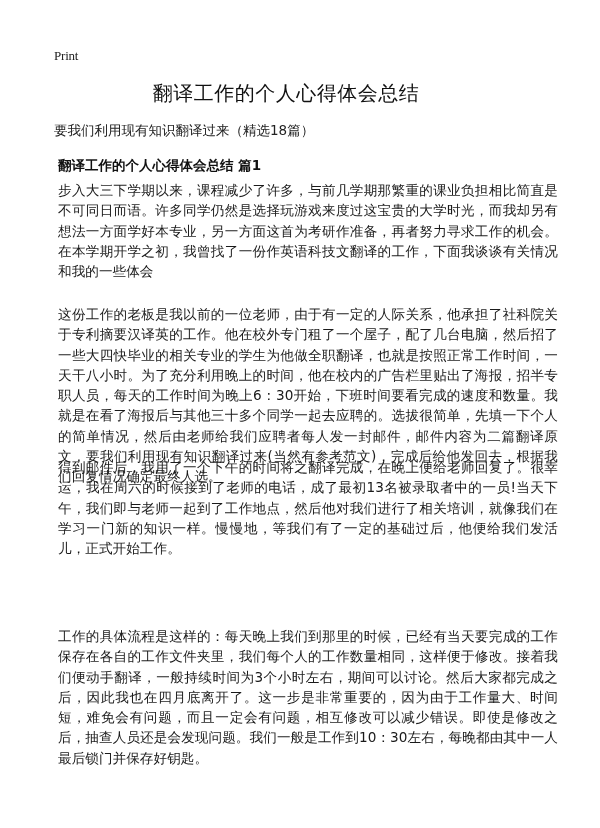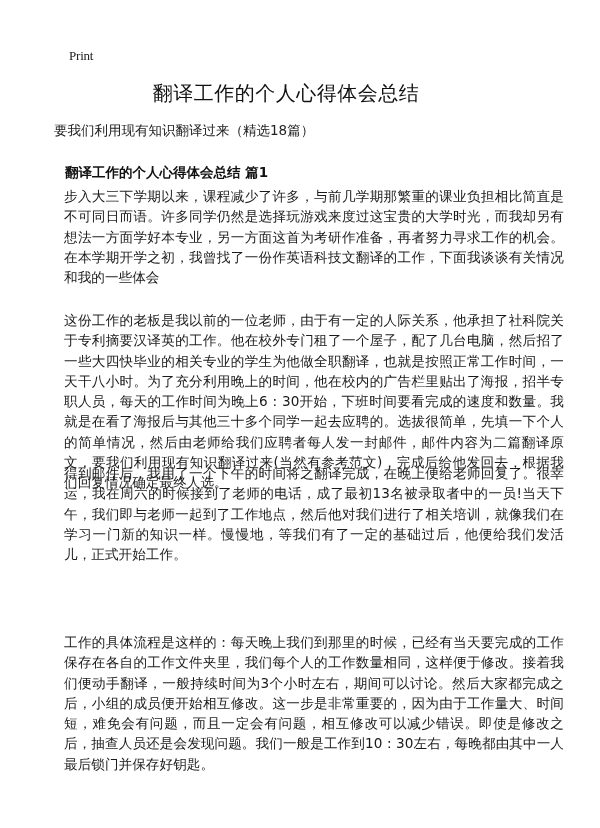--- a/index.html
+++ b/index.html
@@ -23,21 +23,20 @@
       height: 828px;
     }
     .print-label {
       position: absolute;
       left: 54px;
       top: 48px;
       font-family: "Liberation Serif", serif;
       font-size: 13px;
       color: #222;
       letter-spacing: -0.2px;
-      margin-left: 15px;
     }
     .doc-title {
       position: absolute;
       left: 0;
       top: 80px;
       width: 572px;
       text-align: center;
       font-size: 20px;
       font-weight: normal;
       color: #111;
@@ -51,30 +50,30 @@
       font-size: 13.5px;
       color: #222;
     }
     .section-heading {
       position: absolute;
       left: 54px;
       top: 153px;
       font-size: 13.5px;
       font-weight: bold;
       color: #111;
-      margin: 11px;
+      margin: 4px;
     }
     .body-text {
       position: absolute;
       left: 54px;
       width: 500px;
       font-size: 13.6px;
       line-height: 20.3px;
       color: #1a1a1a;
-      margin: 10px;
+      margin: 4px;
       text-align: justify;
       letter-spacing: 0.05px;
     }
     .p1 { top: 176px; }
     .p2 { top: 300px; }
     .p3 { top: 453px; }
     .p4 { top: 557px; }
     .p5 { top: 622px; }
   </style>
 </head>
@@ -85,14 +84,14 @@
 
   <h1 class="doc-title">翻译工作的个人心得体会总结</h1>
 
   <div class="doc-subtitle">要我们利用现有知识翻译过来（精选18篇）</div>
 
   <h2 class="section-heading">翻译工作的个人心得体会总结 篇1</h2>
 
   <p class="body-text p1">步入大三下学期以来，课程减少了许多，与前几学期那繁重的课业负担相比简直是不可同日而语。许多同学仍然是选择玩游戏来度过这宝贵的大学时光，而我却另有想法一方面学好本专业，另一方面这首为考研作准备，再者努力寻求工作的机会。在本学期开学之初，我曾找了一份作英语科技文翻译的工作，下面我谈谈有关情况和我的一些体会</p>
   <p class="body-text p2">这份工作的老板是我以前的一位老师，由于有一定的人际关系，他承担了社科院关于专利摘要汉译英的工作。他在校外专门租了一个屋子，配了几台电脑，然后招了一些大四快毕业的相关专业的学生为他做全职翻译，也就是按照正常工作时间，一天干八小时。为了充分利用晚上的时间，他在校内的广告栏里贴出了海报，招半专职人员，每天的工作时间为晚上6：30开始，下班时间要看完成的速度和数量。我就是在看了海报后与其他三十多个同学一起去应聘的。选拔很简单，先填一下个人的简单情况，然后由老师给我们应聘者每人发一封邮件，邮件内容为二篇翻译原文，要我们利用现有知识翻译过来(当然有参考范文)，完成后给他发回去，根据我们回复情况确定最终人选。</p>
   <p class="body-text p3">得到邮件后，我用了一个下午的时间将之翻译完成，在晚上便给老师回复了。很幸运，我在周六的时候接到了老师的电话，成了最初13名被录取者中的一员!当天下午，我们即与老师一起到了工作地点，然后他对我们进行了相关培训，就像我们在学习一门新的知识一样。慢慢地，等我们有了一定的基础过后，他便给我们发活儿，正式开始工作。</p>
-  <p class="body-text p5">工作的具体流程是这样的：每天晚上我们到那里的时候，已经有当天要完成的工作保存在各自的工作文件夹里，我们每个人的工作数量相同，这样便于修改。接着我们便动手翻译，一般持续时间为3个小时左右，期间可以讨论。然后大家都完成之后，小组的成员便开始相互修改。这一步是非常重要的，因为由于工作量大、时间短，难免会有问题，而且一定会有问题，相互修改可以减少错误。即使是修改之后，抽查人员还是会发现问题。我们一般是工作到10：30左右，每晚都由其中一人最后锁门并保存好钥匙。</p>
+  <p class="body-text p5">工作的具体流程是这样的：每天晚上我们到那里的时候，已经有当天要完成的工作保存在各自的工作文件夹里，我们每个人的工作数量相同，这样便于修改。接着我们便动手翻译，一般持续时间为3个小时左右，期间可以讨论。然后大家都完成之后，因此我也在四月底离开了。这一步是非常重要的，因为由于工作量大、时间短，难免会有问题，而且一定会有问题，相互修改可以减少错误。即使是修改之后，抽查人员还是会发现问题。我们一般是工作到10：30左右，每晚都由其中一人最后锁门并保存好钥匙。</p>
 </div>
 
 </body></html>

